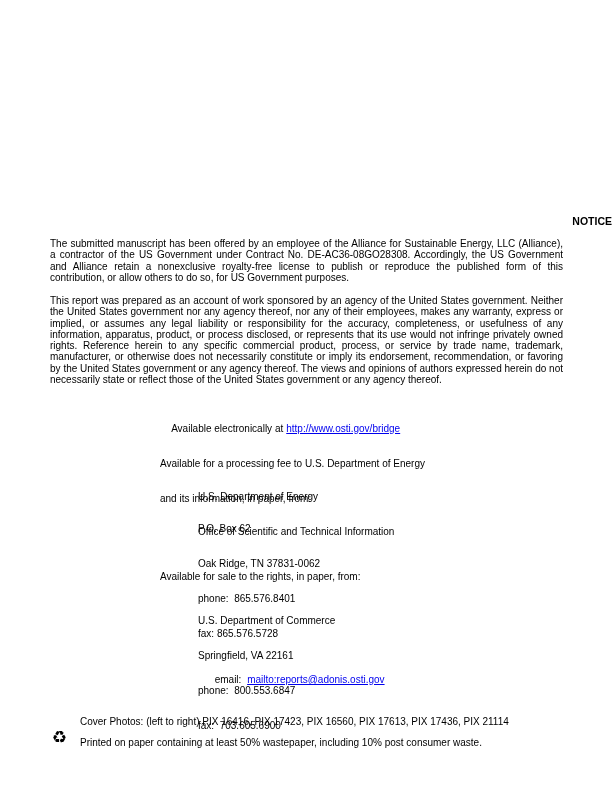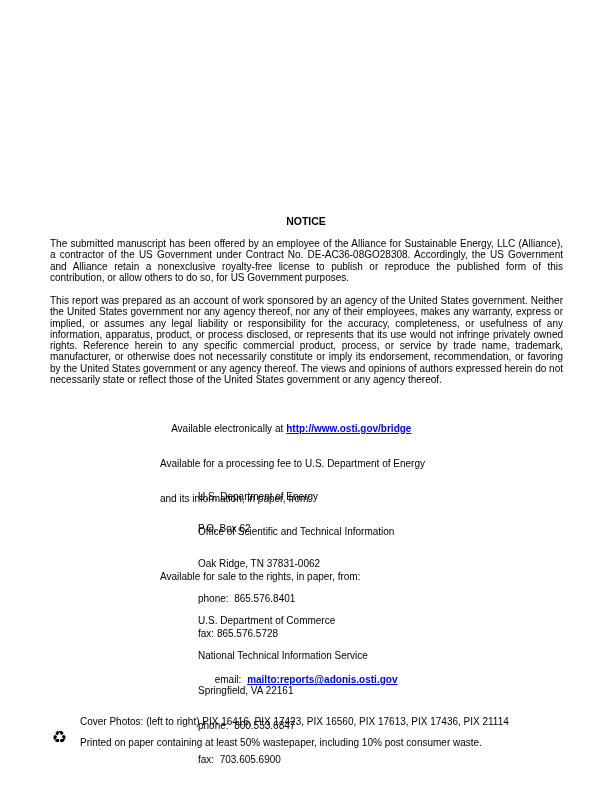--- a/index.html
+++ b/index.html
@@ -16,21 +16,21 @@
     font-family: "Liberation Sans", "DejaVu Sans", sans-serif;
     font-size: 10px;
     overflow: hidden;
   }
   .notice-title {
     position: absolute;
     top: 215px;
     left: 0;
     width: 612px;
     margin: 0;
-    text-align: center;
+    text-align: right;
     font-size: 10.5px;
     font-weight: bold;
     line-height: 12px;
   }
   .para {
     position: absolute;
     left: 50px;
     width: 513px;
     margin: 0;
     text-align: justify;
@@ -53,21 +53,20 @@
     line-height: 11.6px;
     white-space: pre-wrap;
   }
   .doe-office  { top: 468px; }
   .doe-address { top: 500px; }
   .ntis        { top: 592px; }
   .link {
     color: #0000ee;
     text-decoration: underline;
     cursor: pointer;
-    font-weight: bold;
   }
   .lbl { margin-right: 3px; }
   .footer-cover, .footer-printed {
     position: absolute;
     left: 80px;
     line-height: 11.6px;
   }
   .footer-cover   { top: 716px; }
   .footer-printed { top: 737px; }
   .recycle {
@@ -112,21 +111,20 @@
     <div>fax: 865.576.5728</div>
     <div>
       <span class="lbl">email: </span><a class="link">mailto:reports@adonis.osti.gov</a>
     </div>
   </div>
 
   <div class="avail sale">Available for sale to the rights, in paper, from:</div>
 
   <div class="addr ntis">
     <div>U.S. Department of Commerce</div>
-    <div>National Technical Information Service</div>
     <div>Springfield, VA 22161</div>
     <div>phone:  800.553.6847</div>
     <div>fax:  703.605.6900</div>
     
     
   </div>
 
   <div class="footer-cover">Cover Photos: (left to right) PIX 16416, PIX 17423, PIX 16560, PIX 17613, PIX 17436, PIX 21114</div>
 
   <div class="recycle">♻</div>

